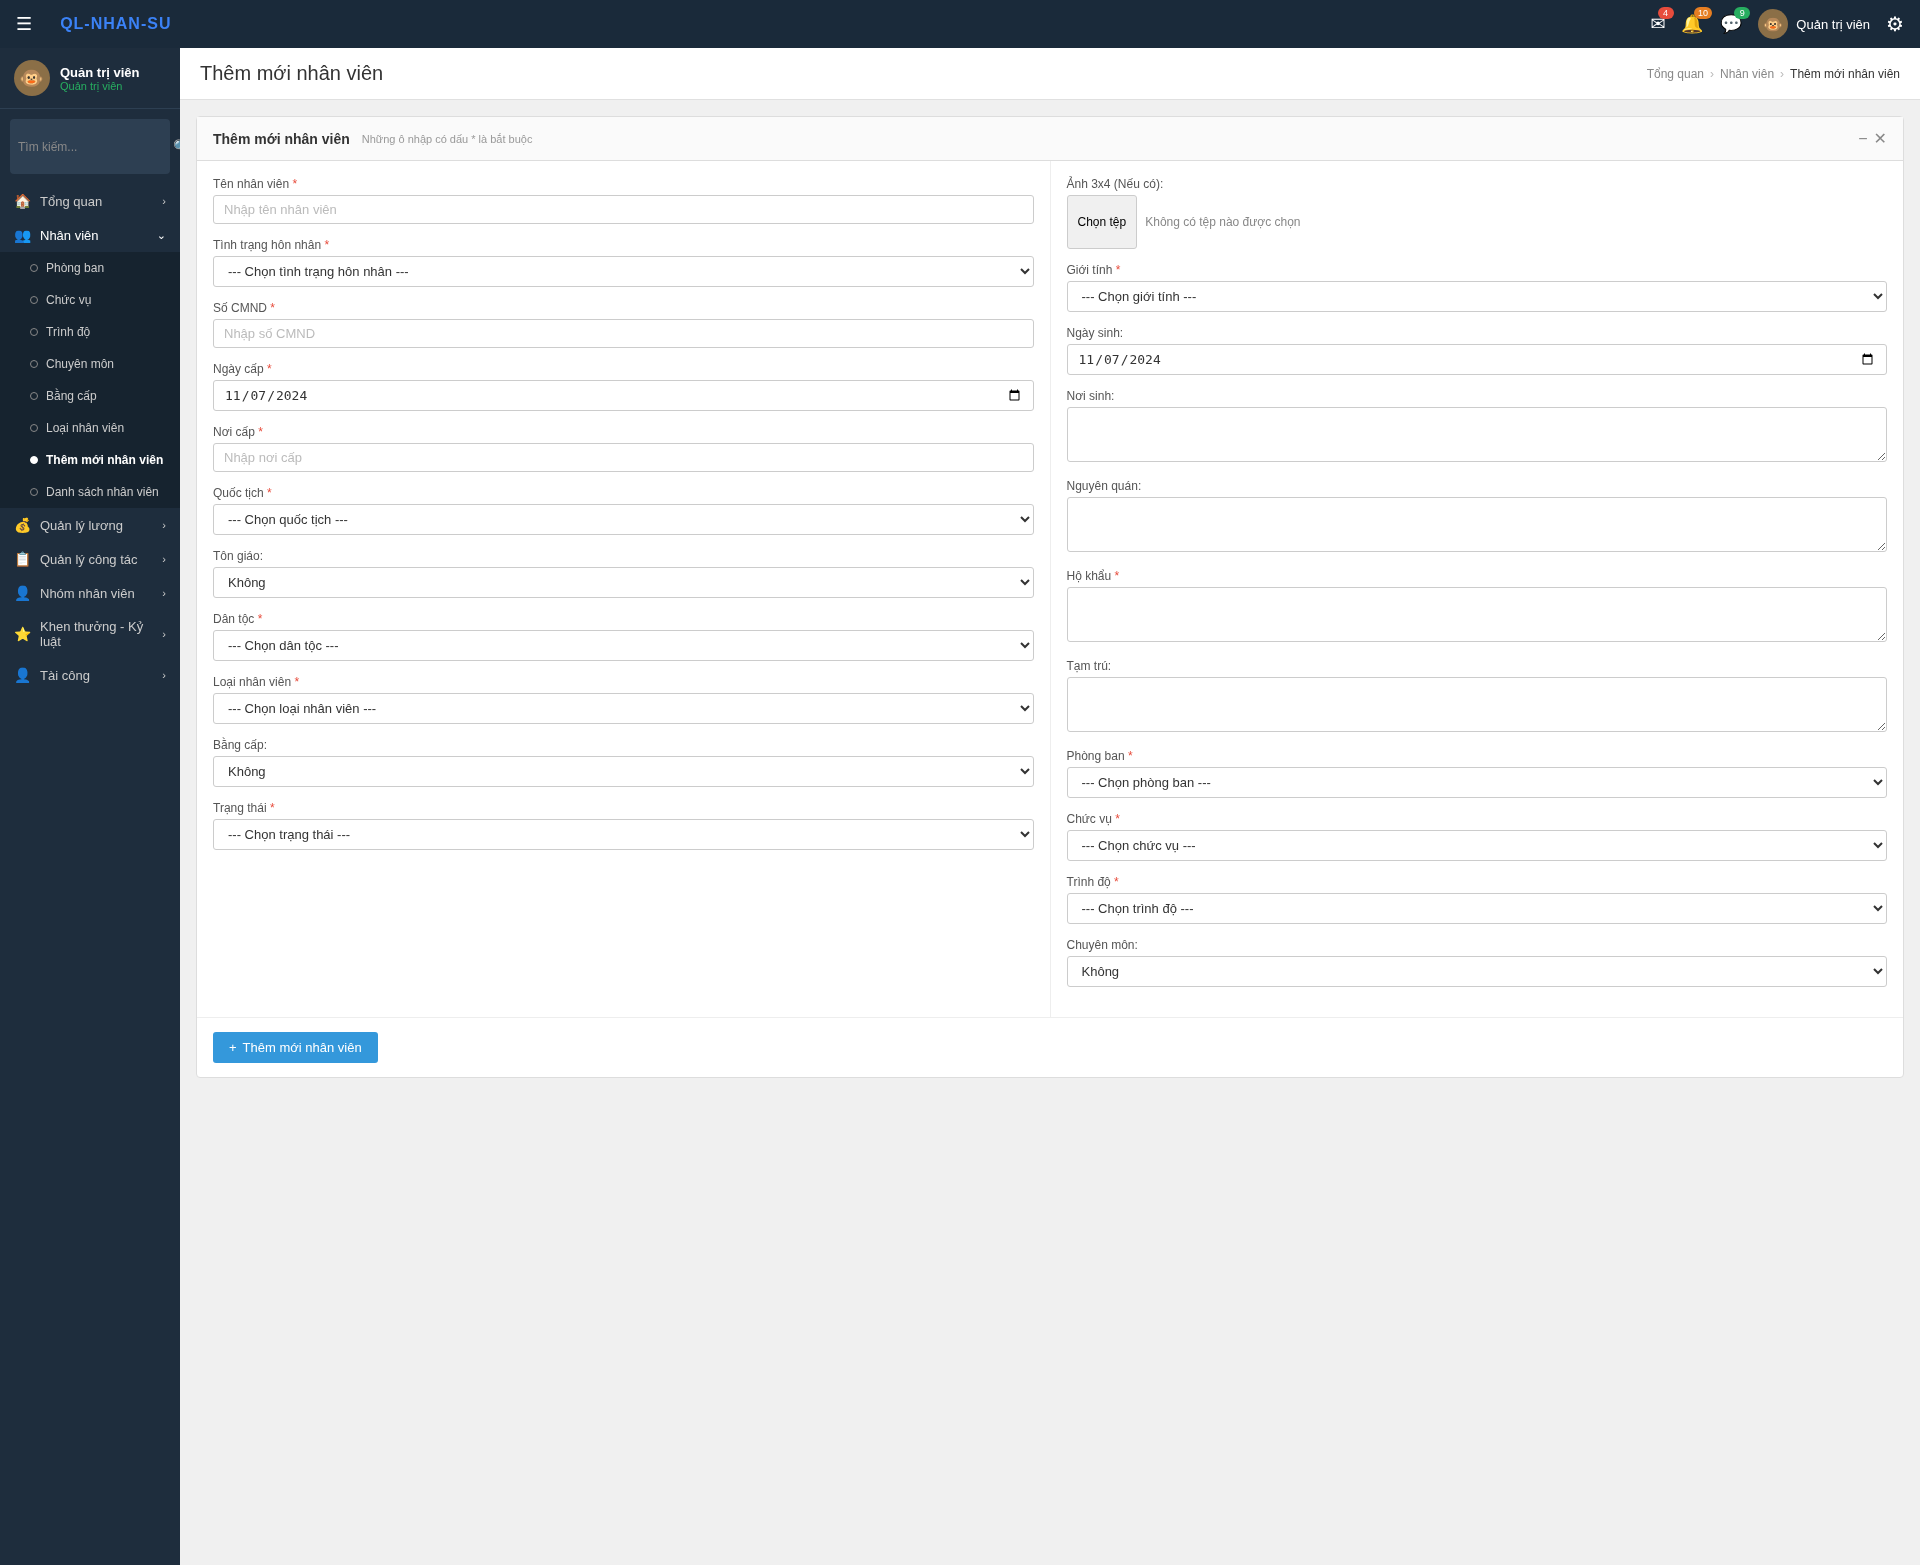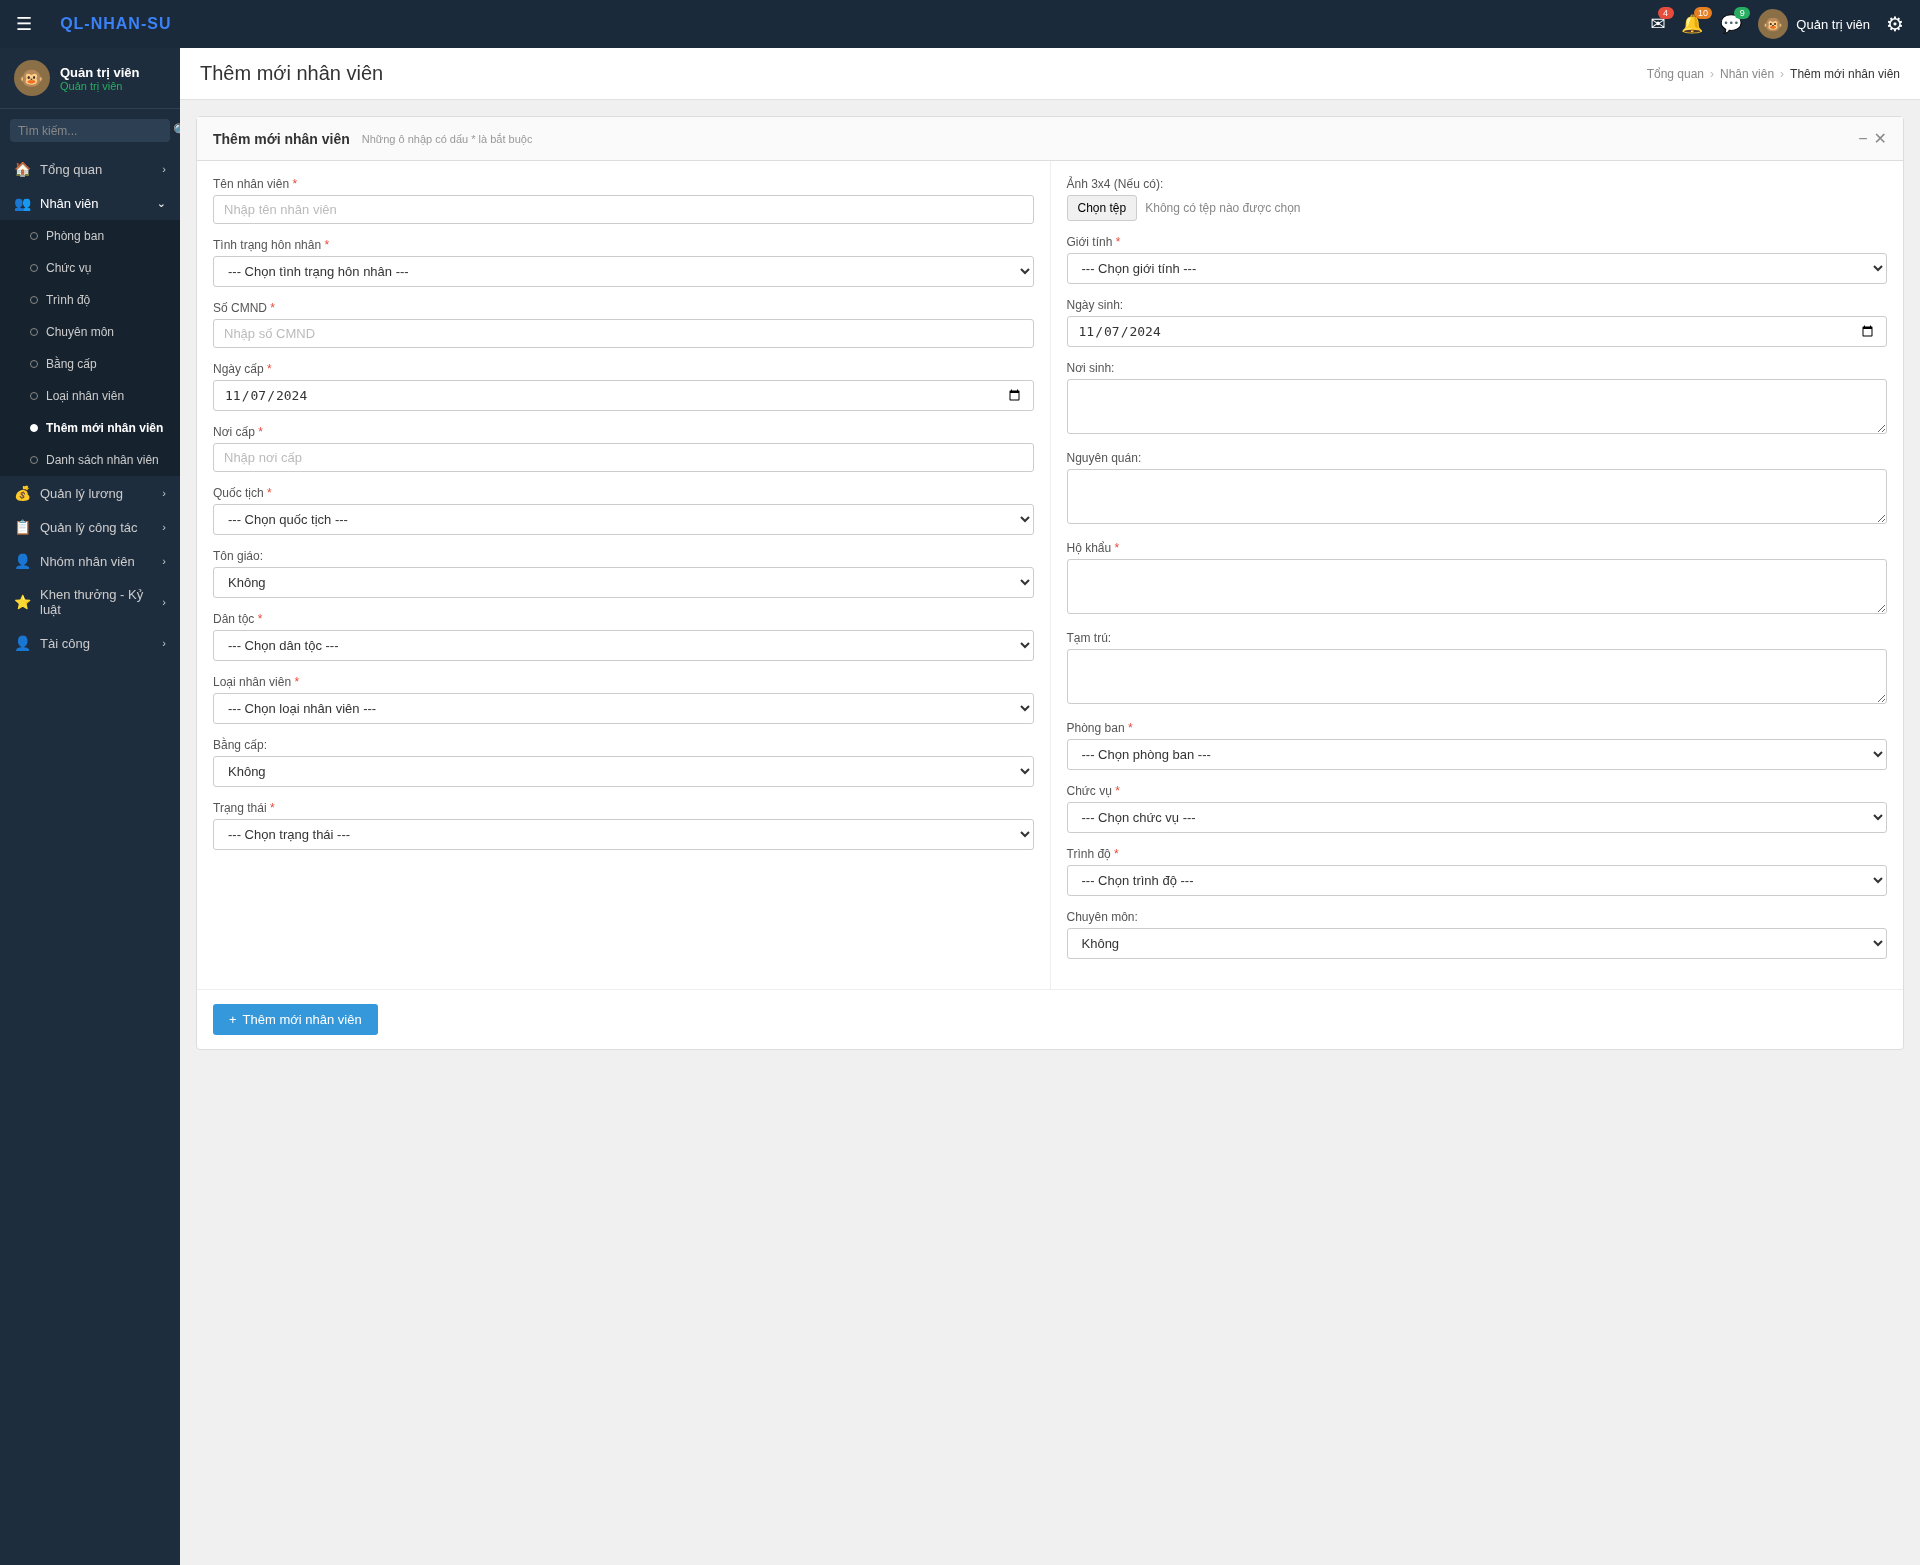--- a/index.html
+++ b/index.html
@@ -90,21 +90,21 @@
     }
     .sidebar-user-info { display: flex; flex-direction: column; }
     .sidebar-username { color: white; font-weight: bold; font-size: 13px; }
     .sidebar-role { color: #27ae60; font-size: 11px; }
     .sidebar-search {
       display: flex;
       align-items: center;
       margin: 10px 10px;
       background: #2d3f52;
       border-radius: 4px;
-      padding: 4px 8px;
+      padding: 20px 8px;
     }
     .sidebar-search input {
       background: transparent;
       border: none;
       color: #ccc;
       outline: none;
       font-size: 12px;
       flex: 1;
     }
     .sidebar-search input::placeholder { color: #888; }
@@ -231,21 +231,21 @@
     .form-control::placeholder { color: #bbb; }
     select.form-control { cursor: pointer; }
     textarea.form-control { resize: vertical; min-height: 55px; }
 
     .file-input-row {
       display: flex;
       align-items: center;
       gap: 8px;
     }
     .file-btn {
-      padding: 5px 10px;
+      padding: 19px 10px;
       background: #f0f0f0;
       border: 1px solid #ccc;
       border-radius: 3px;
       cursor: pointer;
       font-size: 12px;
       white-space: nowrap;
     }
     .file-no-file { font-size: 12px; color: #888; }
 
     .btn-primary {

